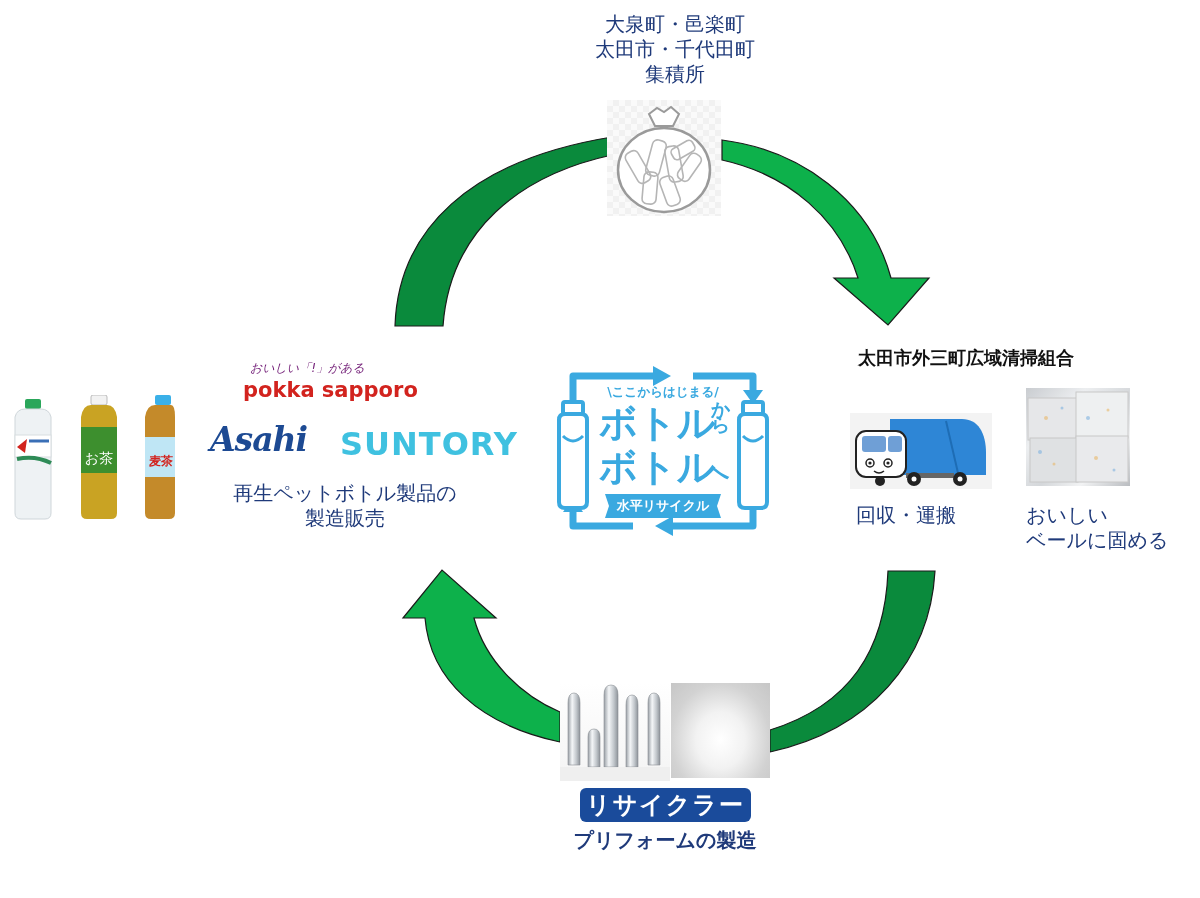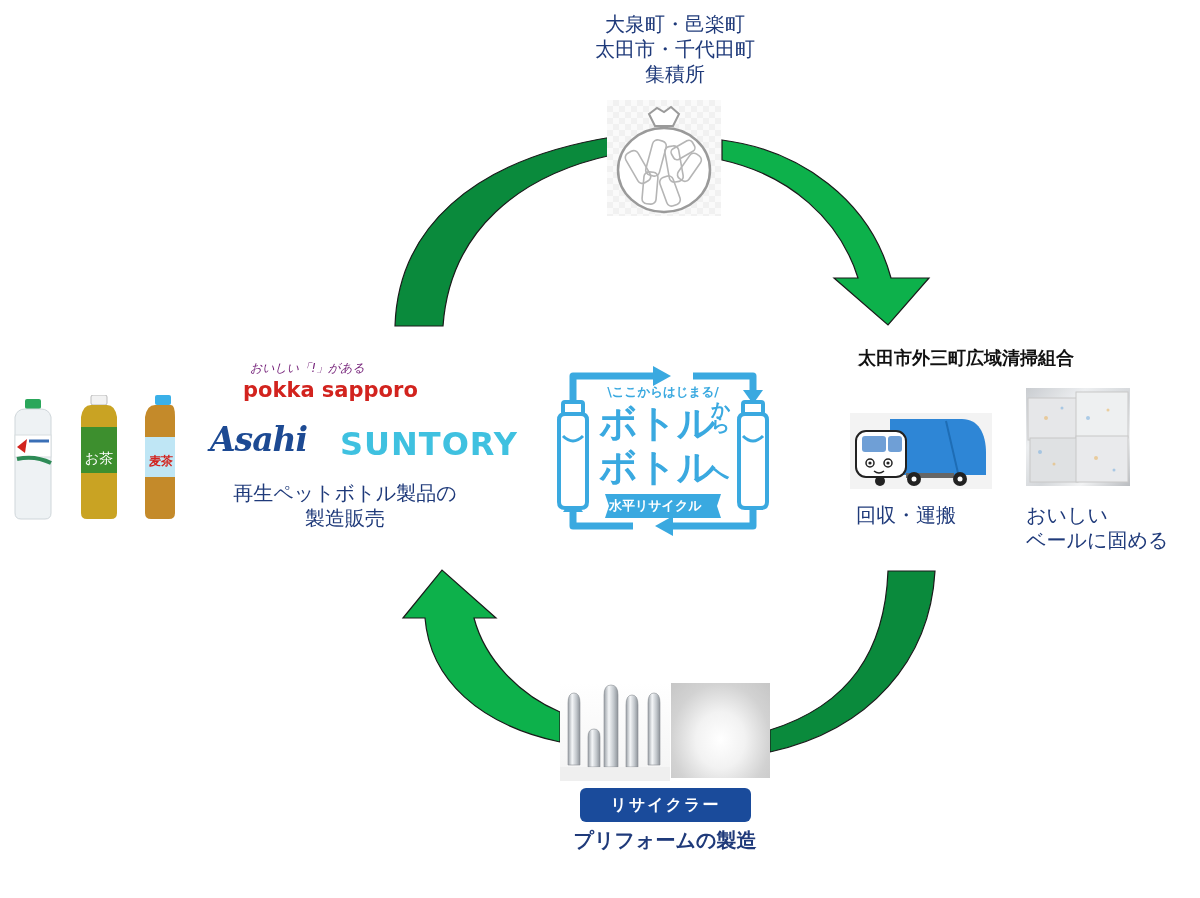--- a/index.html
+++ b/index.html
@@ -34,21 +34,21 @@
   #pokka { left:243px; top:378px; font-size:21px; font-weight:bold; color:#d2231e; letter-spacing:0px; font-family:"DejaVu Sans",sans-serif; }
   #asahi { left:210px; top:420px; font-size:33px; font-weight:bold; font-style:italic; color:#1d4a93; font-family:"DejaVu Serif",serif; letter-spacing:-1px; }
   #suntory { left:340px; top:425px; font-size:32px; font-weight:bold; color:#3fc1e0; letter-spacing:1px; }
   #maker-label { left:205px; top:481px; width:280px; }
 
   
   #preforms { left:560px; top:683px; width:110px; height:98px; background:linear-gradient(#ffffff,#f4f4f4); }
   #resin { left:671px; top:683px; width:99px; height:95px;
            background:radial-gradient(ellipse at 50% 60%,#ffffff 0%,#f2f2f2 35%,#d2d2d2 70%,#c6c6c6 100%); }
   #recycler-badge { left:580px; top:788px; width:171px; height:34px; background:#1a4b9b; border-radius:6px;
-                    color:#fff; font-size:16px; font-weight:bold; text-align:center; line-height:34px; letter-spacing:2px; }
+                    color:#fff; font-size:24px; font-weight:bold; text-align:center; line-height:34px; letter-spacing:2px; }
   #recycler-label { left:530px; top:828px; width:270px; font-weight:bold; }
 </style>
 </head>
 <body>
 
 <svg id="arrows" viewBox="0 0 1200 898">
 
   <path d="M395,326 C398,230 470,160 612,137 L612,155 C520,175 450,230 443,326 Z" fill="#0a8a3c" stroke="#1a1a1a" stroke-width="1.2"></path>
 
   <path d="M722,140 C800,150 870,200 891,278 L929,278 L888,325 L834,278 L858,278 C840,220 790,175 722,160 Z" fill="#0db14b" stroke="#1a1a1a" stroke-width="1.2"></path>
@@ -154,21 +154,21 @@
 
     <path d="M52,132 L168,132 L164,144 L168,156 L52,156 L56,144 Z" fill="#3aa9e0"></path>
   </svg>
   <div class="abs" style="left:48px;top:22px;width:124px;font-size:12.5px;font-weight:bold;color:#3aa9e0;text-align:center;">
     <span>\</span><span>ここからはじまる</span><span>/</span>
   </div>
   <div class="abs" style="left:46px;top:40px;font-size:38px;font-weight:bold;color:#3aa9e0;line-height:42px;">ボトル</div>
   <div class="abs" style="left:158px;top:40px;width:14px;font-size:19px;font-weight:bold;color:#3aa9e0;line-height:15px;">から</div>
   <div class="abs" style="left:46px;top:84px;font-size:38px;font-weight:bold;color:#3aa9e0;line-height:42px;">ボトル</div>
   <div class="abs" style="left:152px;top:96px;font-size:24px;font-weight:bold;color:#3aa9e0;line-height:28px;">へ</div>
-  <div class="abs" style="left:56px;top:133px;width:108px;font-size:13px;font-weight:bold;color:#fff;text-align:left;line-height:22px;">水平リサイクル</div>
+  <div class="abs" style="left:56px;top:133px;width:108px;font-size:13px;font-weight:bold;color:#fff;text-align:center;line-height:22px;">水平リサイクル</div>
 </div>
 
 <div id="drinks" class="abs">
   <svg width="170" height="125" viewBox="0 0 170 125">
 
     <rect x="20" y="4" width="16" height="10" rx="2" fill="#2aa65a"></rect>
     <path d="M10,22 Q12,14 20,14 L36,14 Q44,14 46,22 L46,118 Q46,124 40,124 L16,124 Q10,124 10,118 Z" fill="#eef2f4" stroke="#cfd6da"></path>
     <rect x="10" y="40" width="36" height="22" fill="#ffffff" stroke="#d8dde0"></rect>
     <path d="M12,52 L22,44 L20,58 Z" fill="#d2231e"></path>
     <path d="M24,46 L44,46" stroke="#3a6fb6" stroke-width="3"></path>

